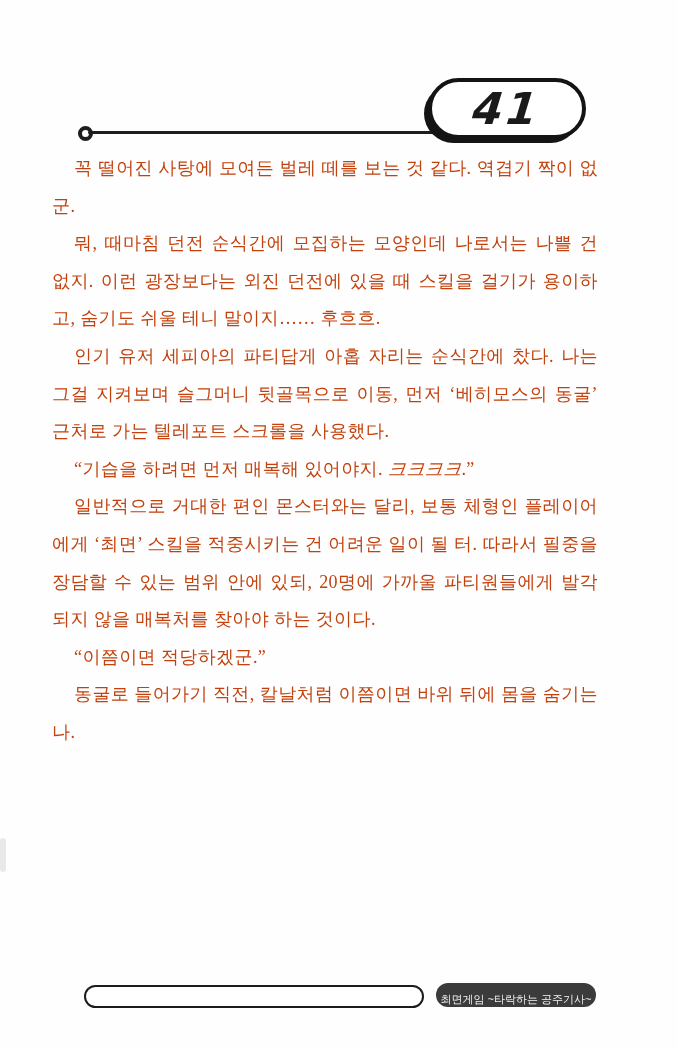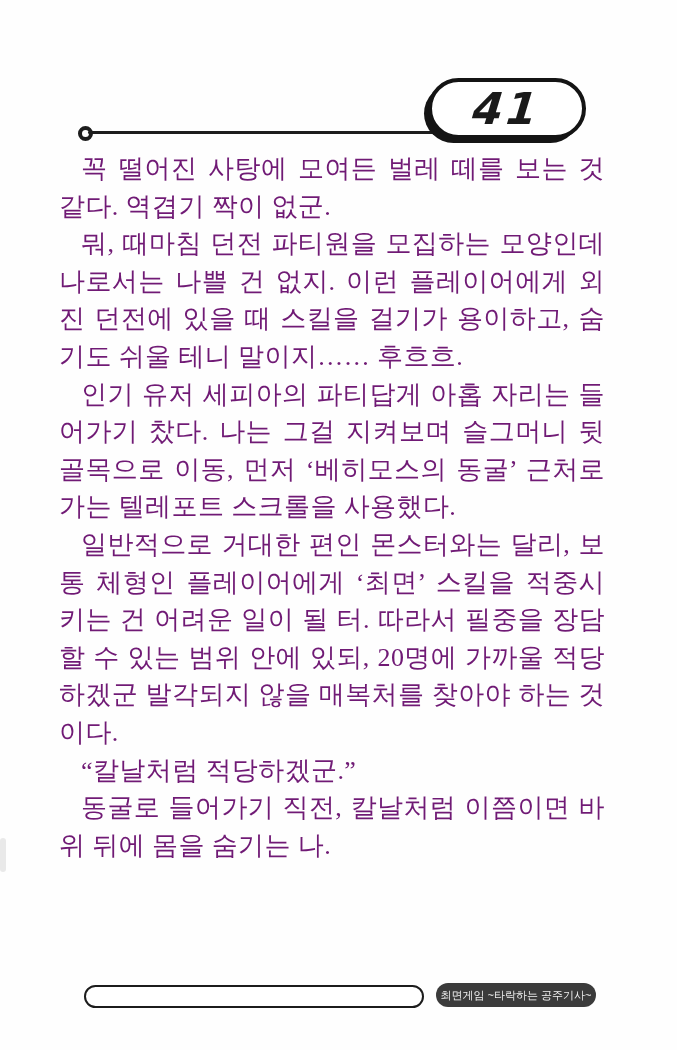--- a/index.html
+++ b/index.html
@@ -51,26 +51,26 @@
     font-weight: bold;
     font-size: 44px;
     letter-spacing: 3px;
     color: #1a1a1a;
     transform: skewX(-6deg);
   }
 
   
   .content {
     position: absolute;
-    left: 59px; top: 150px;
+    left: 52px; top: 150px;
     width: 546px;
-    font-size: 26px;
+    font-size: 18px;
     line-height: 37.6px;
     letter-spacing: 0.4px;
-    color: #701a75;
+    color: #c2410c;
     text-align: justify;
   }
   .content p {
     margin: 0;
     text-indent: 22px;
   }
   .laugh { font-style: italic; }
 
   
   .smudge {
@@ -91,21 +91,21 @@
     border: 2px solid #1c1c1c;
     border-radius: 12px;
   }
   .series-pill {
     position: absolute;
     left: 436px; top: 5px;
     width: 160px; height: 24px;
     background: #3b3b3b;
     border-radius: 13px;
     display: flex;
-    align-items: center;
+    align-items: flex-end;
     justify-content: center;
   }
   .series-pill span {
     font-family: "Liberation Sans", "DejaVu Sans", sans-serif;
     font-size: 11px;
     color: #f3f3f3;
     white-space: nowrap;
   }
 </style>
 </head>
@@ -116,24 +116,25 @@
   <div class="header">
     <span class="ring"></span>
     <div class="rule"></div>
     <div class="badge">
       <span class="num">41</span>
     </div>
   </div>
 
   <div class="content">
     <p>꼭 떨어진 사탕에 모여든 벌레 떼를 보는 것 같다. 역겹기 짝이 없군.</p>
-    <p>뭐, 때마침 던전 파티원을 모집하는 모양인데 나로서는 나쁠 건 없지. 이런 플레이어에게 외진 던전에 있을 때 스킬을 걸기가 용이하고, 숨기도 쉬울 테니 말이지…… 후흐흐.</p>
-    <p>인기 유저 세피아의 파티답게 아홉 자리는 들어가기 찼다. 나는 그걸 지켜보며 슬그머니 뒷골목으로 이동, 먼저 ‘베히모스의 동굴’ 근처로 가는 텔레포트 스크롤을 사용했다.</p>
-    <p>일반적으로 거대한 편인 몬스터와는 달리, 보통 체형인 플레이어에게 ‘최면’ 스킬을 적중시키는 건 어려운 일이 될 터. 따라서 필중을 장담할 수 있는 범위 안에 있되, 20명에 가까울 적당하겠군 발각되지 않을 매복처를 찾아야 하는 것이다.</p>
-    <p>“칼날처럼 적당하겠군.”</p>
+    <p>뭐, 때마침 던전 순식간에 모집하는 모양인데 나로서는 나쁠 건 없지. 이런 광장보다는 외진 던전에 있을 때 스킬을 걸기가 용이하고, 숨기도 쉬울 테니 말이지…… 후흐흐.</p>
+    <p>인기 유저 세피아의 파티답게 아홉 자리는 순식간에 찼다. 나는 그걸 지켜보며 슬그머니 뒷골목으로 이동, 먼저 ‘베히모스의 동굴’ 근처로 가는 텔레포트 스크롤을 사용했다.</p>
+    <p><span>“기습을 하려면 먼저 매복해 있어야지. </span><em class="laugh">크크크크</em><span>.”</span></p>
+    <p>일반적으로 거대한 편인 몬스터와는 달리, 보통 체형인 플레이어에게 ‘최면’ 스킬을 적중시키는 건 어려운 일이 될 터. 따라서 필중을 장담할 수 있는 범위 안에 있되, 20명에 가까울 파티원들에게 발각되지 않을 매복처를 찾아야 하는 것이다.</p>
+    <p>“이쯤이면 적당하겠군.”</p>
     <p>동굴로 들어가기 직전, 칼날처럼 이쯤이면 바위 뒤에 몸을 숨기는 나.</p>
   </div>
 
   <div class="smudge"></div>
 
   <div class="footer">
     <div class="slot-pill"></div>
     <div class="series-pill">
       <span>최면게임 ~타락하는 공주기사~</span>
     </div>

